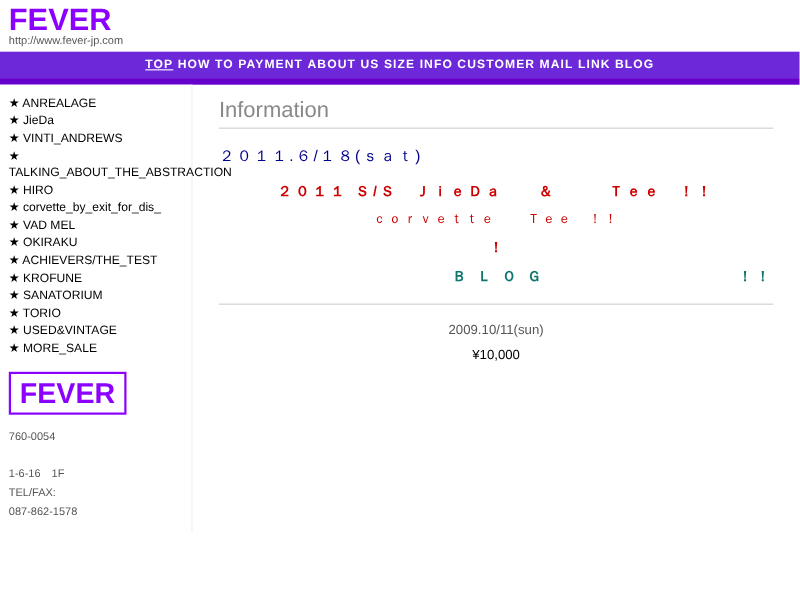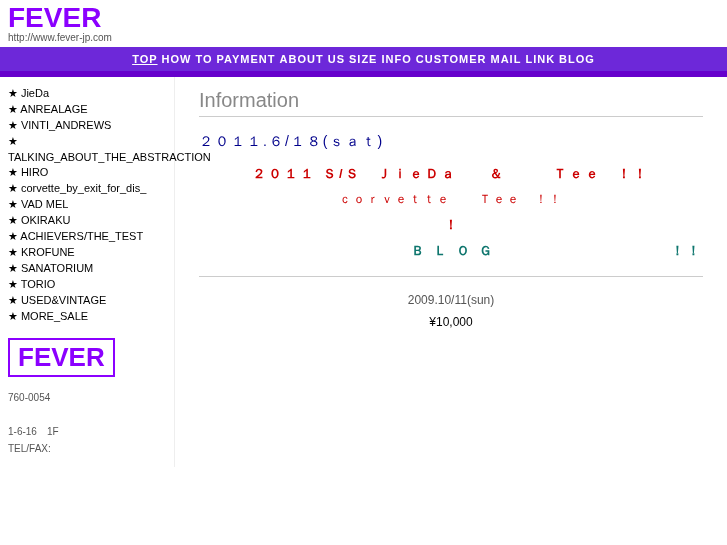--- a/index.html
+++ b/index.html
@@ -57,42 +57,43 @@
   <span>MAIL</span>
   <span>LINK</span>
   <span>BLOG</span>
 </nav>
 
 <div id="stripe"></div>
 
 <div id="main">
 
   <div id="sidebar">
+    <div class="sidebar-item">★ ANREALAGE</div>
     <div class="sidebar-item">★ JieDa</div>
-    <div class="sidebar-item">★ ANREALAGE</div>
     <div class="sidebar-item">★ VINTI_ANDREWS</div>
     <div class="sidebar-item">★</div>
     <div class="sidebar-item">TALKING_ABOUT_THE_ABSTRACTION</div>
     <div class="sidebar-item">★ HIRO</div>
     <div class="sidebar-item">★ corvette_by_exit_for_dis_</div>
     <div class="sidebar-item">★ VAD MEL</div>
     <div class="sidebar-item">★ OKIRAKU</div>
     <div class="sidebar-item">★ ACHIEVERS/THE_TEST</div>
     <div class="sidebar-item">★ KROFUNE</div>
     <div class="sidebar-item">★ SANATORIUM</div>
     <div class="sidebar-item">★ TORIO</div>
     <div class="sidebar-item">★ USED&amp;VINTAGE</div>
     <div class="sidebar-item">★ MORE_SALE</div>
 
     <div class="site-logo">FEVER</div>
     <div class="address">
       <div>760-0054</div>
       <br>
       <div>1-6-16　1F</div>
       <div>TEL/FAX:</div>
+      <div>087-862-1578</div>
     </div>
   </div>
 
   <div id="content">
     <h2>Information</h2>
     <div class="info-date">２０１１.６/１８(ｓａｔ)</div>
     <div class="info-line">２０１１ Ｓ/Ｓ　ＪｉｅＤａ　　＆　　　Ｔｅｅ　！！</div>
     <div class="info-line-small">ｃｏｒｖｅｔｔｅ　　Ｔｅｅ　！！</div>
     <div class="info-exclaim">！</div>
     <div class="info-blog">Ｂ Ｌ Ｏ Ｇ　　　　　　　　　　　！！</div>

